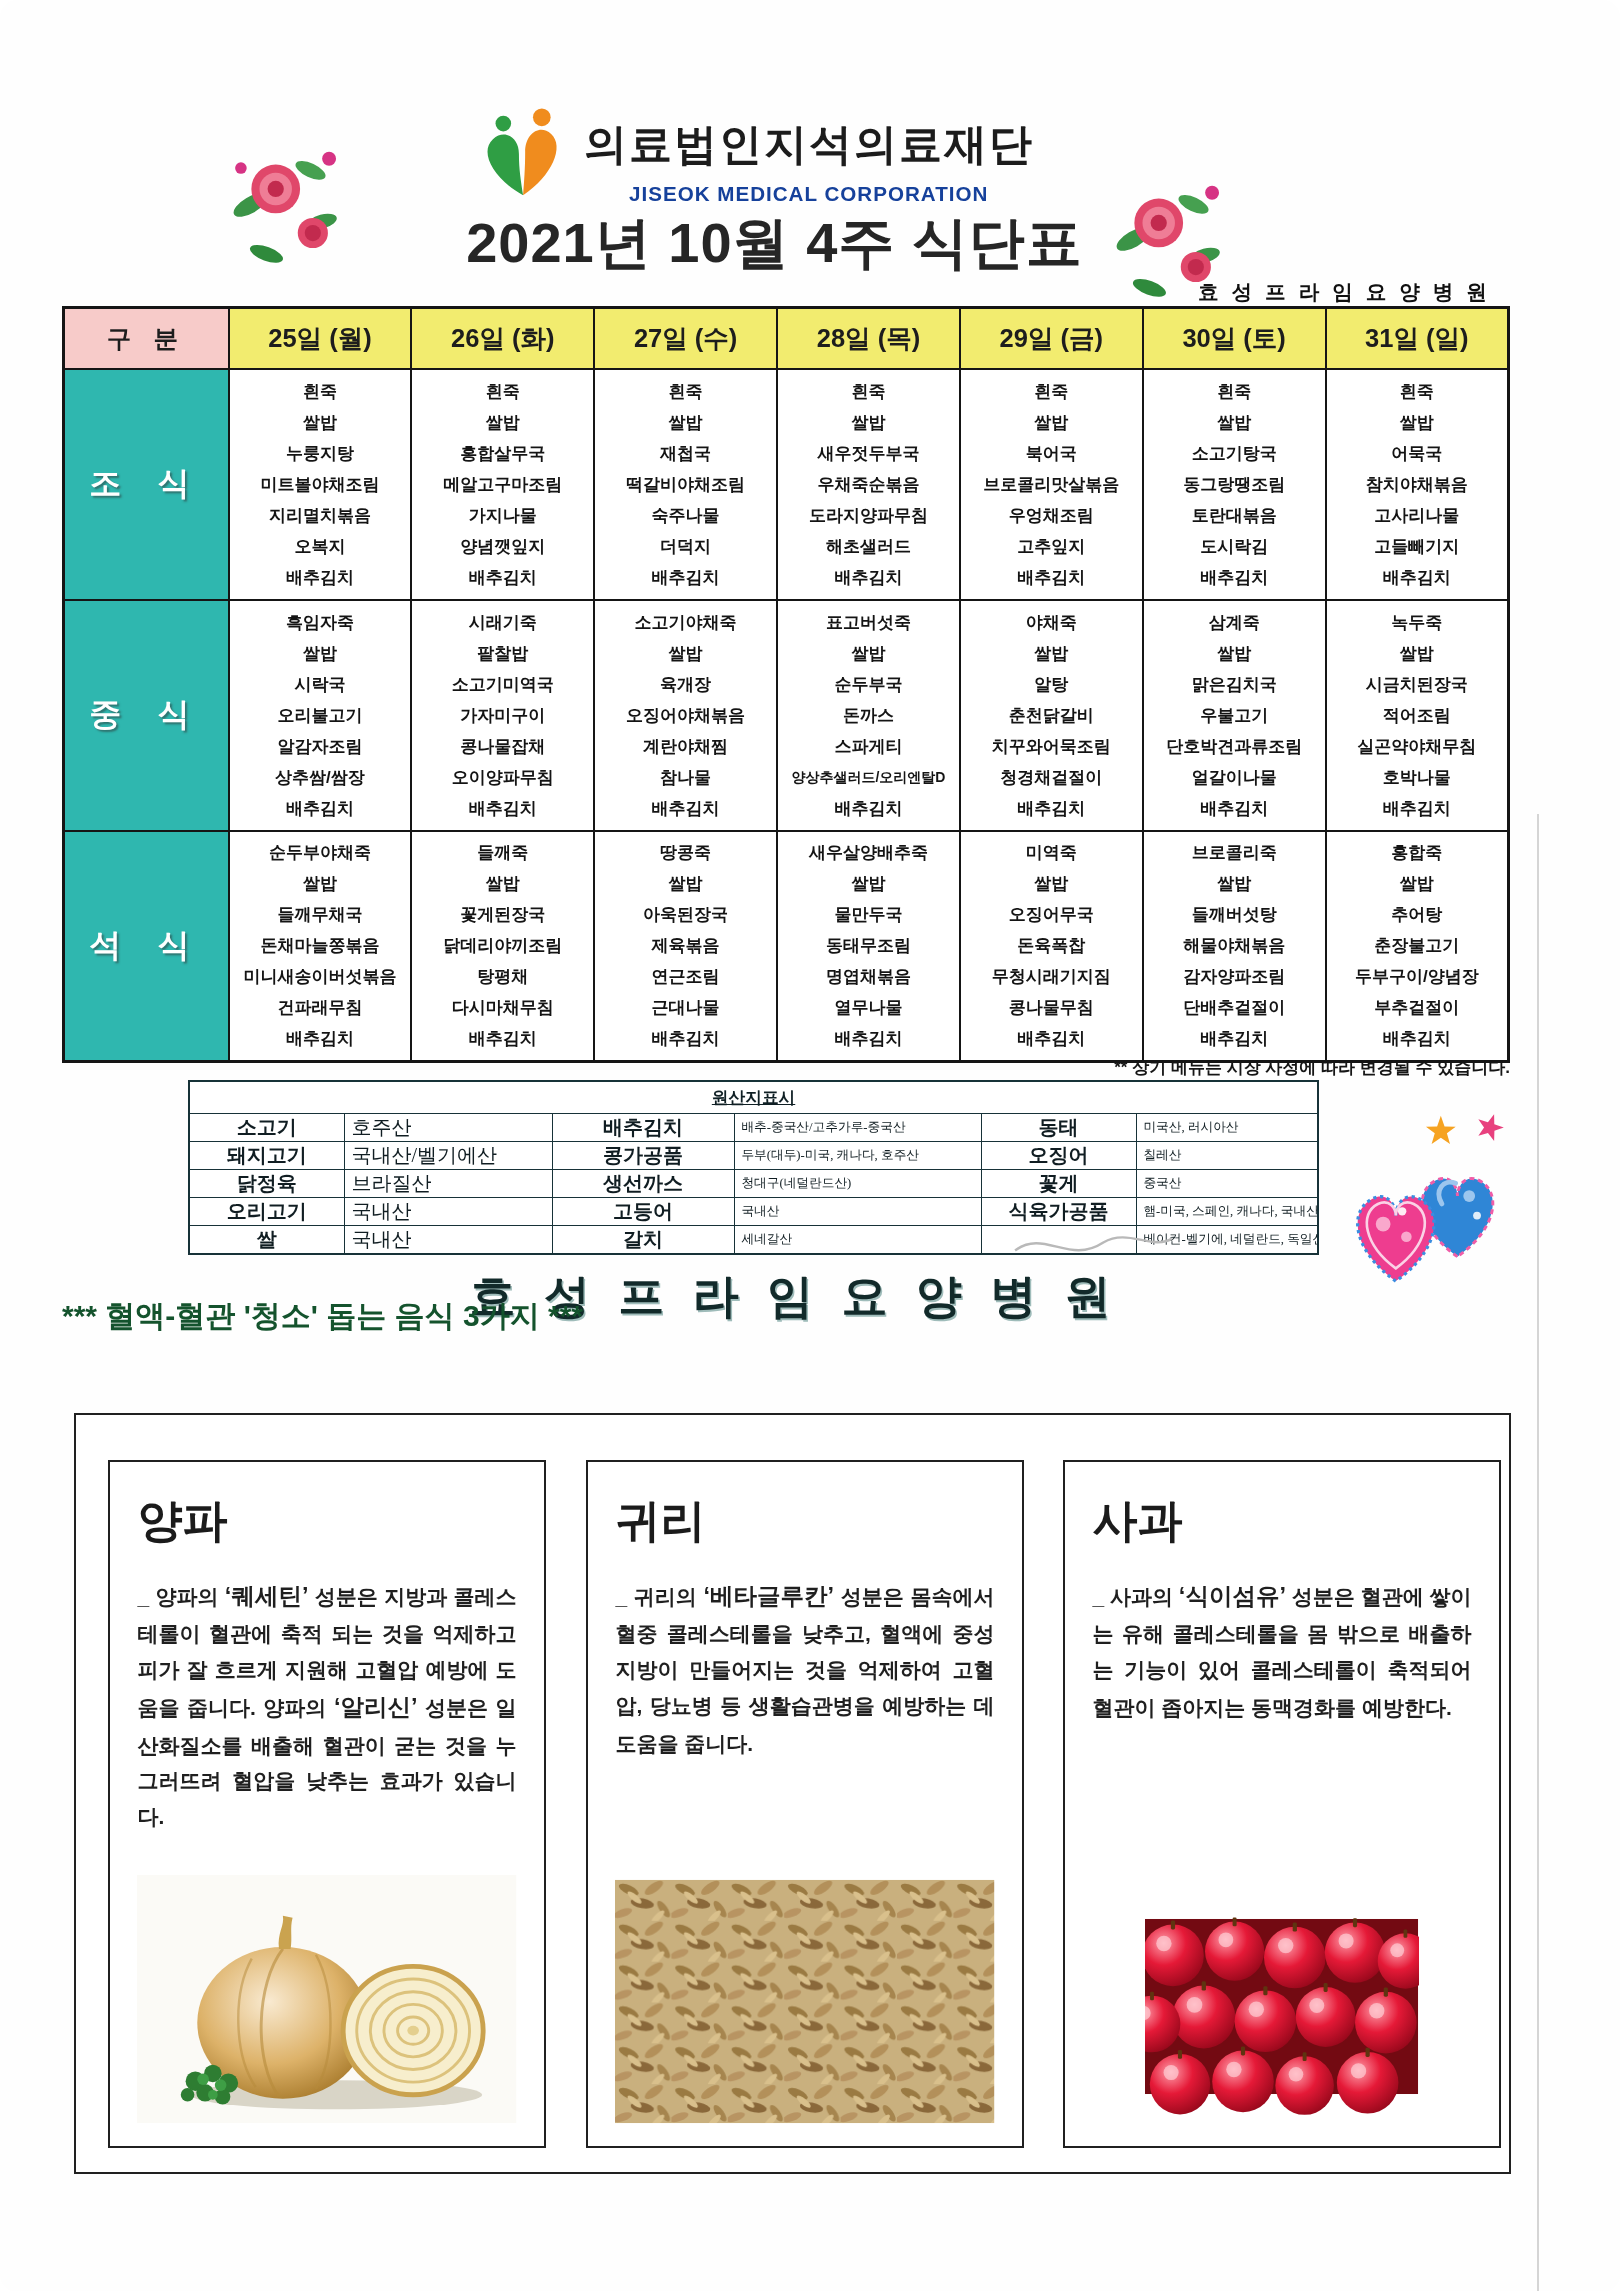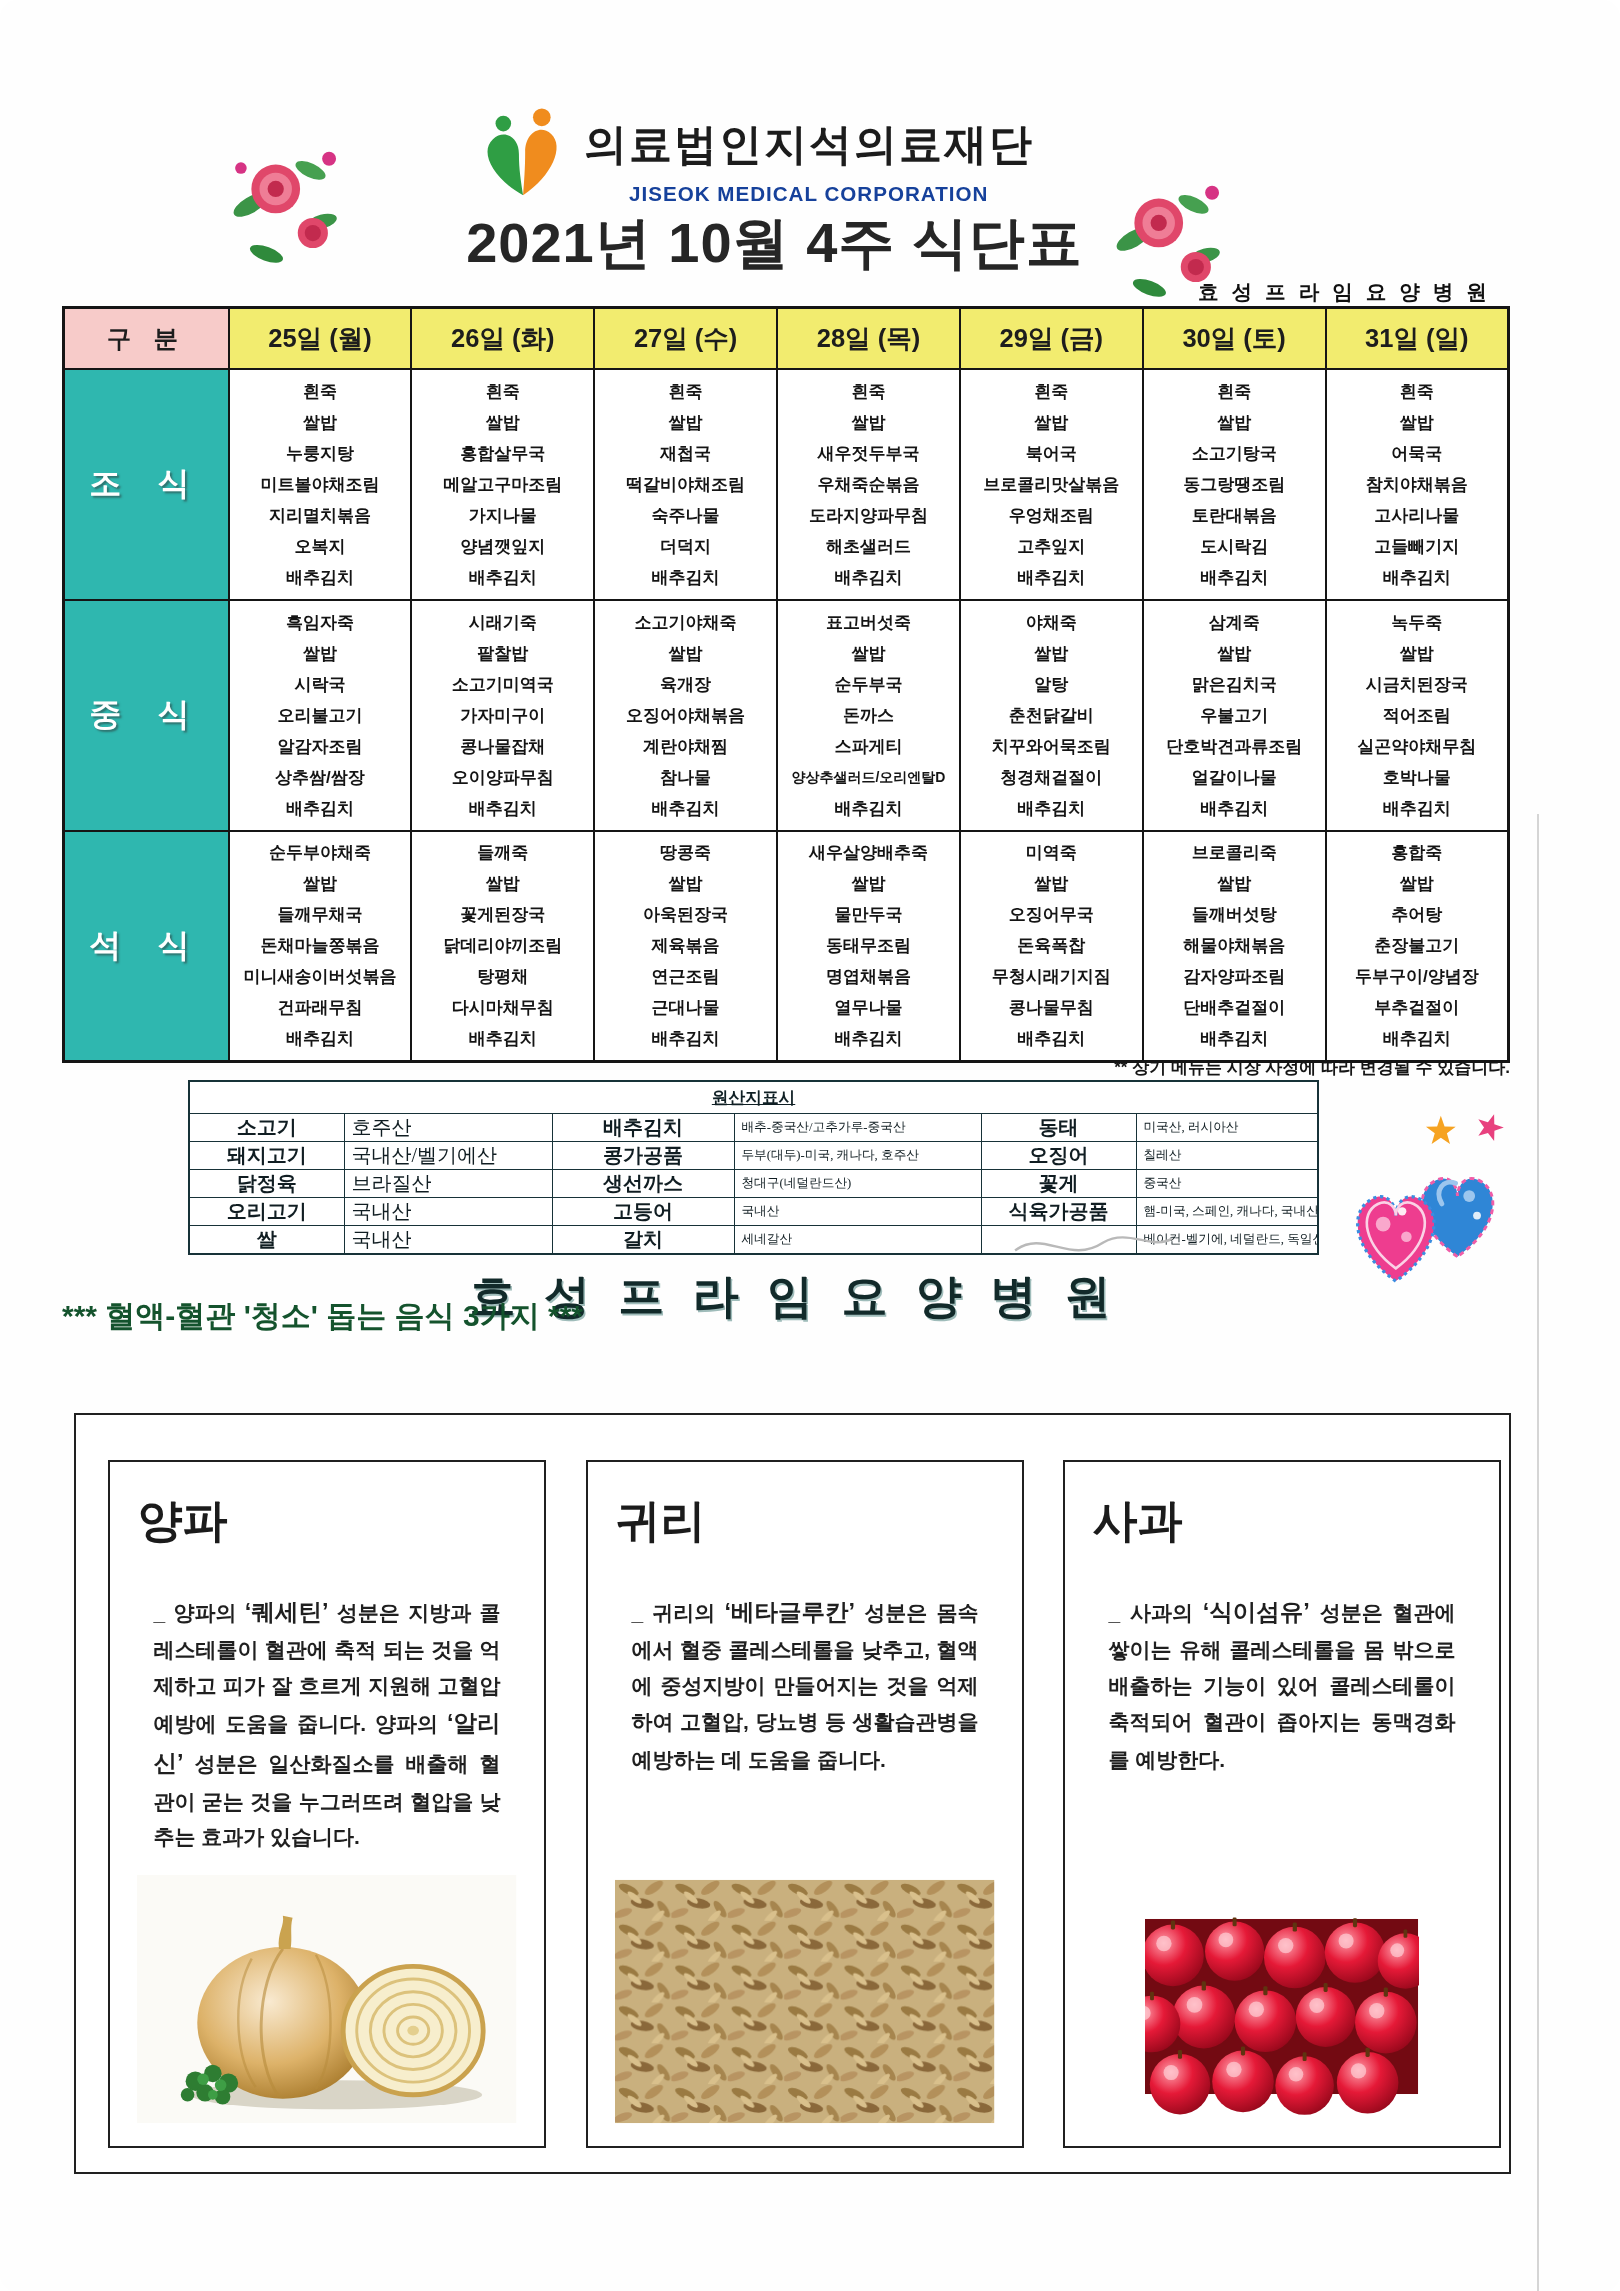--- a/index.html
+++ b/index.html
@@ -54,21 +54,21 @@
                 font-size:46px;font-weight:900;letter-spacing:7.8px;color:#122a2a;
                 text-shadow:1.5px 1.5px 0 #9fbcba;}
   .subtitle{position:absolute;left:62px;top:1296px;font-size:30px;font-weight:800;color:#14532d;}
   .squiggle{position:absolute;left:1010px;top:1221px;width:167px;height:49px;}
 
   
   .food-box{position:absolute;left:74px;top:1413px;width:1433px;height:757px;border:2.5px solid #202020;background:#fff;}
   .panel{position:absolute;top:45px;width:438px;height:688px;border:2.4px solid #202020;
          box-sizing:border-box;display:flex;flex-direction:column;padding:29px 27.4px 21.6px 27.4px;background:#fff;}
   .panel-title{font-size:45px;font-weight:900;color:#1b1b1b;margin-bottom:25.5px;}
-  .panel-body{margin:16px;font-size:21px;line-height:1.7;font-weight:600;color:#1f1f1f;text-align:justify;}
+  .panel-body{margin:0;font-size:21px;line-height:1.7;font-weight:600;color:#1f1f1f;text-align:justify;}
   .kw{font-weight:900;font-size:23.5px;}
   .panel-photo{margin-top:auto;}
   .panel-photo svg{display:block;}
 
   .scan-edge{position:absolute;left:1537px;top:814px;bottom:0;width:2px;background:#bfbfbf;opacity:.65;}
 </style>
 </head>
 <body>
 
 <div class="page" style="--yellow: #f2ec6f; --pink: #f7cbc9; --teal: #2fb7af; --blue: #16419b; --green: #2f9e44; --orange: #f08c1e;">

